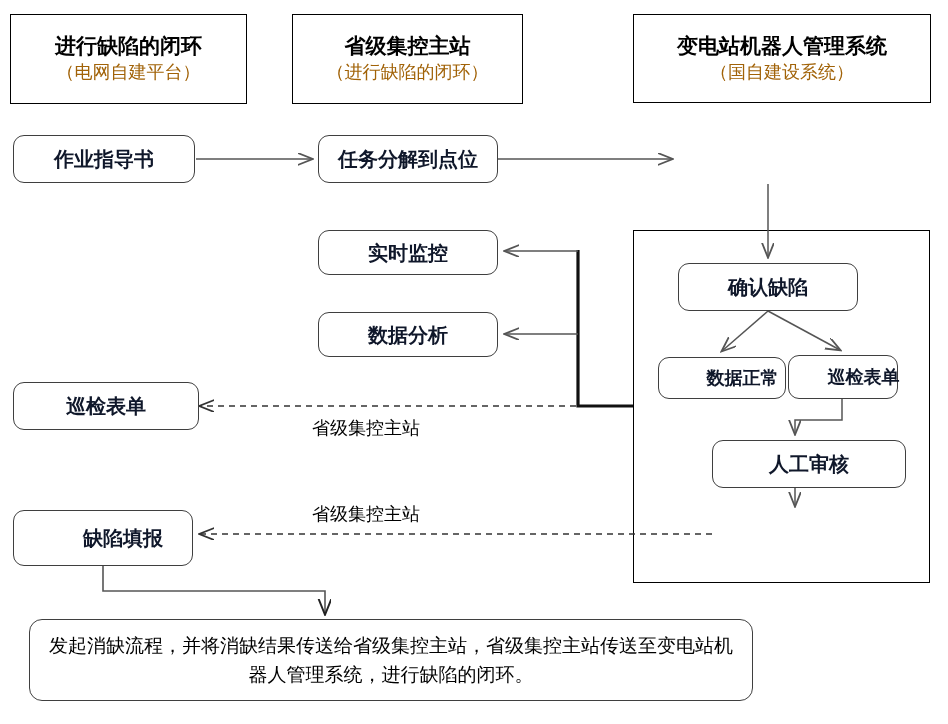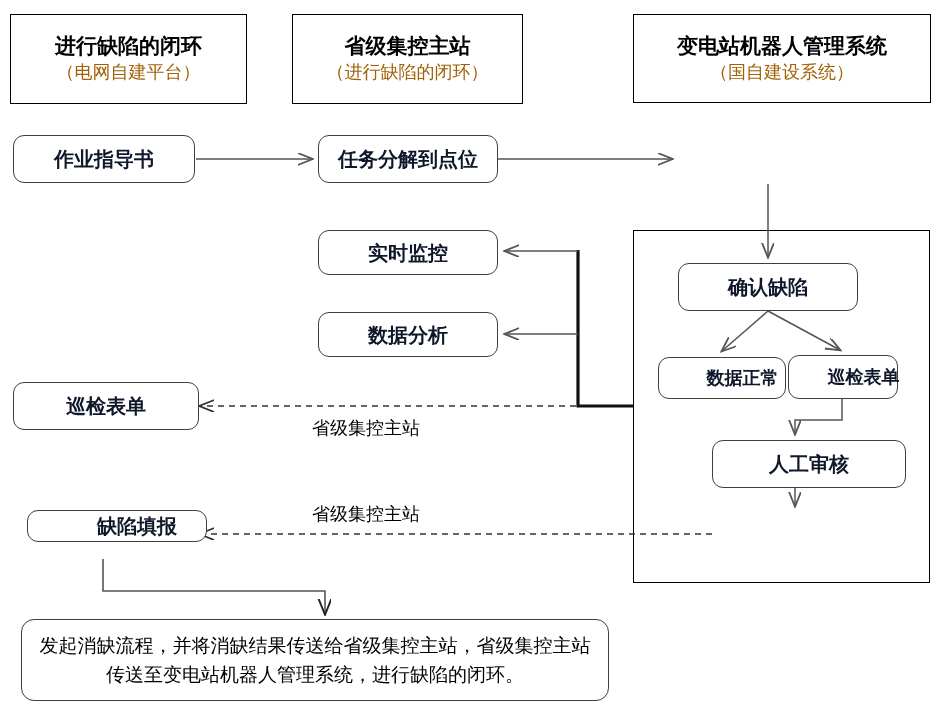--- a/index.html
+++ b/index.html
@@ -176,21 +176,21 @@
   </div>
 
   <div class="box rbox" style="left:318px; top:230px; width:180px; height:45px;">
     <span class="rbox-lbl">实时监控</span>
   </div>
 
   <div class="box rbox" style="left:13px; top:382px; width:186px; height:48px;">
     <span class="rbox-lbl">巡检表单</span>
   </div>
 
-  <div class="box rbox" style="left:27px; top:510px; width:180px; height:32px;padding-left:40px;">
+  <div class="box rbox" style="left:13px; top:510px; width:180px; height:56px;padding-left:40px;">
     <span class="rbox-lbl">缺陷填报</span>
   </div>
 
   <div class="box rbox" style="left:678px; top:263px; width:180px; height:48px;">
     <span class="rbox-lbl">确认缺陷</span>
   </div>
 
   <div class="box rbox rbox-sm" style="left:658px; top:357px; width:128px; height:42px;">
     <span class="rbox-lbl">数据正常</span>
   </div>
@@ -201,17 +201,17 @@
 
   <div class="box rbox" style="left:712px; top:440px; width:194px; height:48px;">
     <span class="rbox-lbl">人工审核</span>
   </div>
 
 
   <div class="edge-label" style="left:312px; top:416px;">省级集控主站</div>
 
   <div class="edge-label" style="left:312px; top:502px;">省级集控主站</div>
 
-  <div class="note-box" style="left:21px; top:619px; width:588px; height:82px;">
+  <div class="note-box" style="left:29px; top:619px; width:724px; height:82px;">
     <div class="note-text">发起消缺流程，并将消缺结果传送给省级集控主站，省级集控主站传送至变电站机器人管理系统，进行缺陷的闭环。</div>
   </div>
 
 </div>
 
 </body></html>

